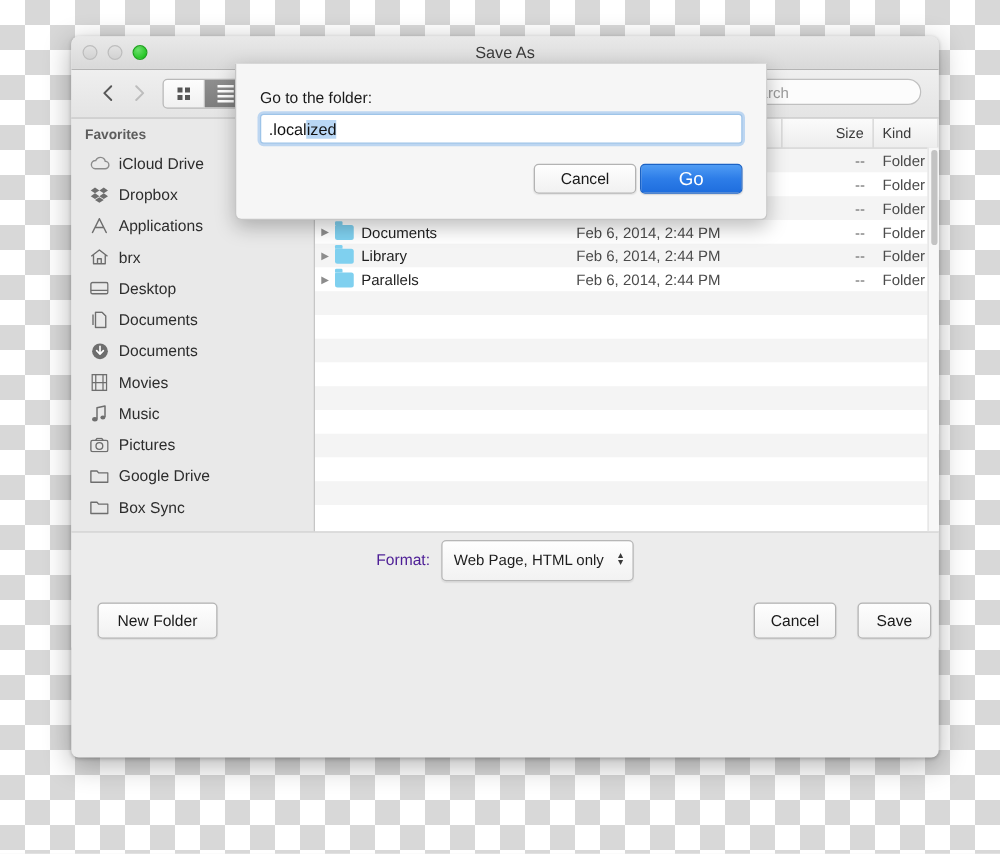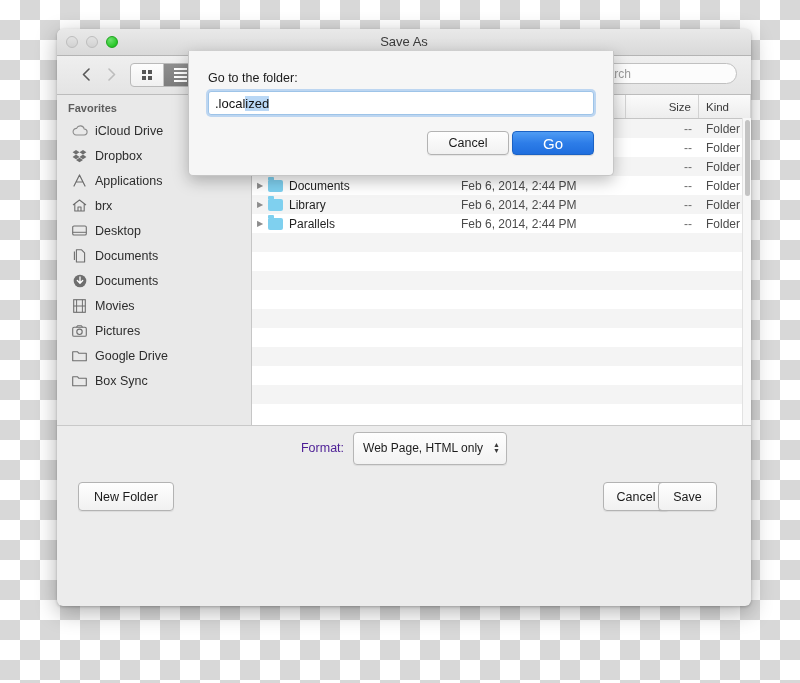--- a/index.html
+++ b/index.html
@@ -224,21 +224,21 @@
     position: absolute; top: 12px; height: 29px;
     background: linear-gradient(to bottom, #fefefe, #f1f1f1);
     border: 1px solid #b3b3b3; border-radius: 4px;
     display: flex; align-items: center; justify-content: center;
     font-size: 12.5px; color: #1a1a1a;
     box-shadow: 0 1px 1px rgba(0,0,0,0.07);
     padding: 0 12px; box-sizing: border-box;
   }
   #new-folder-btn { left: 21px; width: 96px; }
   #cancel-btn { right: 82px; width: 66px; }
-  #save-btn { right: 34px; width: 59px; }
+  #save-btn { right: 6px; width: 59px; }
 
   
   #sheet {
     position: absolute;
     left: 131px; top: 22px;
     width: 424px; height: 124px;
     background: #f6f6f6;
     border: 1px solid #c6c6c6;
     border-top: none;
     border-bottom-left-radius: 5px;
@@ -421,20 +421,30 @@
           <svg width="13" height="14" viewBox="0 0 13 14">
               <rect x="0.7" y="0.7" width="11.6" height="12.6" fill="none" stroke="#6e6e6e" stroke-width="1.1"></rect>
               <line x1="3.6" y1="0.7" x2="3.6" y2="13.3" stroke="#6e6e6e" stroke-width="1"></line>
               <line x1="9.4" y1="0.7" x2="9.4" y2="13.3" stroke="#6e6e6e" stroke-width="1"></line>
               <line x1="0.7" y1="7" x2="12.3" y2="7" stroke="#6e6e6e" stroke-width="1"></line>
             </svg>
         </span>
         <span>Movies</span>
       </div>
 
+      <div class="side-item">
+        <span class="side-icon">
+          <svg width="13" height="14" viewBox="0 0 13 14">
+              <path d="M4.6 11 V2.2 L11 0.8 V9.6" fill="none" stroke="#6e6e6e" stroke-width="1.2" stroke-linejoin="round"></path>
+              <ellipse cx="2.9" cy="11.3" rx="2.2" ry="1.8" fill="#6e6e6e"></ellipse>
+              <ellipse cx="9.3" cy="9.9" rx="2" ry="1.6" fill="#6e6e6e"></ellipse>
+            </svg>
+        </span>
+        <span>Music</span>
+      </div>
 
       <div class="side-item">
         <span class="side-icon">
           <svg width="15" height="12" viewBox="0 0 15 12">
               <rect x="0.7" y="2.3" width="13.6" height="9" rx="1.4" fill="none" stroke="#6e6e6e" stroke-width="1.1"></rect>
               <path d="M4.5 2.3 L5.6 0.7 H9.4 L10.5 2.3" fill="none" stroke="#6e6e6e" stroke-width="1.1" stroke-linejoin="round"></path>
               <circle cx="7.5" cy="6.8" r="2.7" fill="none" stroke="#6e6e6e" stroke-width="1.1"></circle>
             </svg>
         </span>
         <span>Pictures</span>

